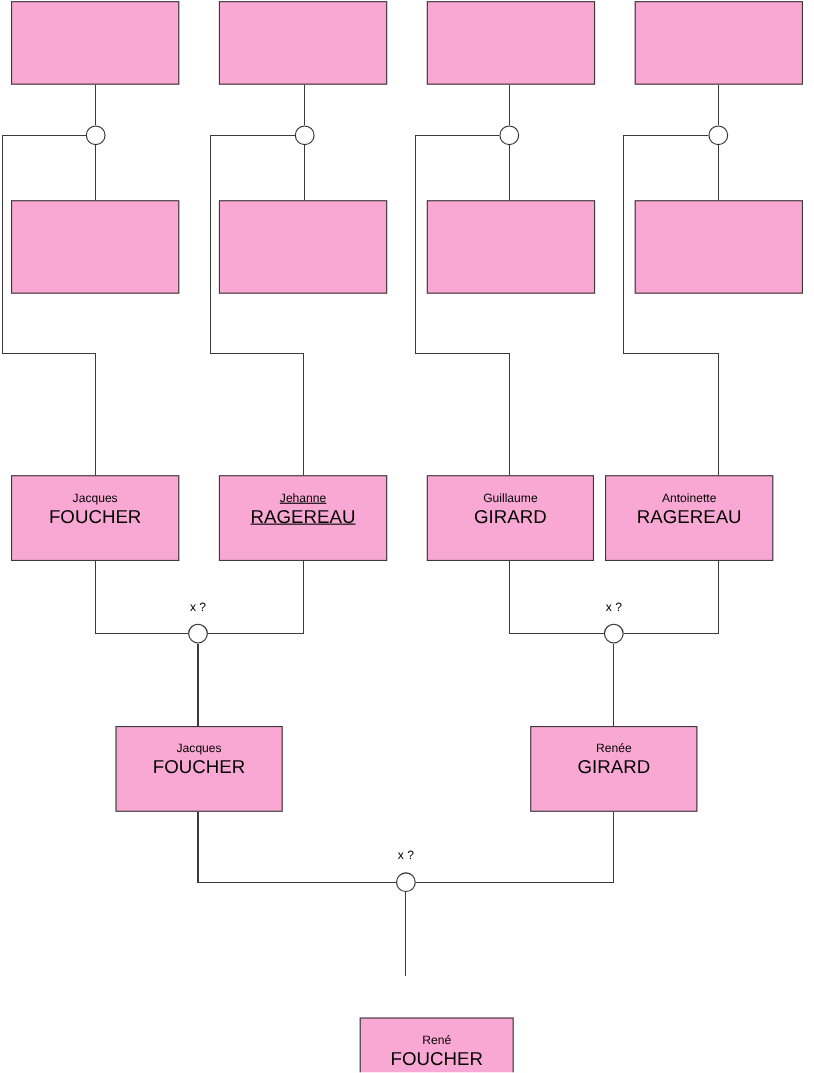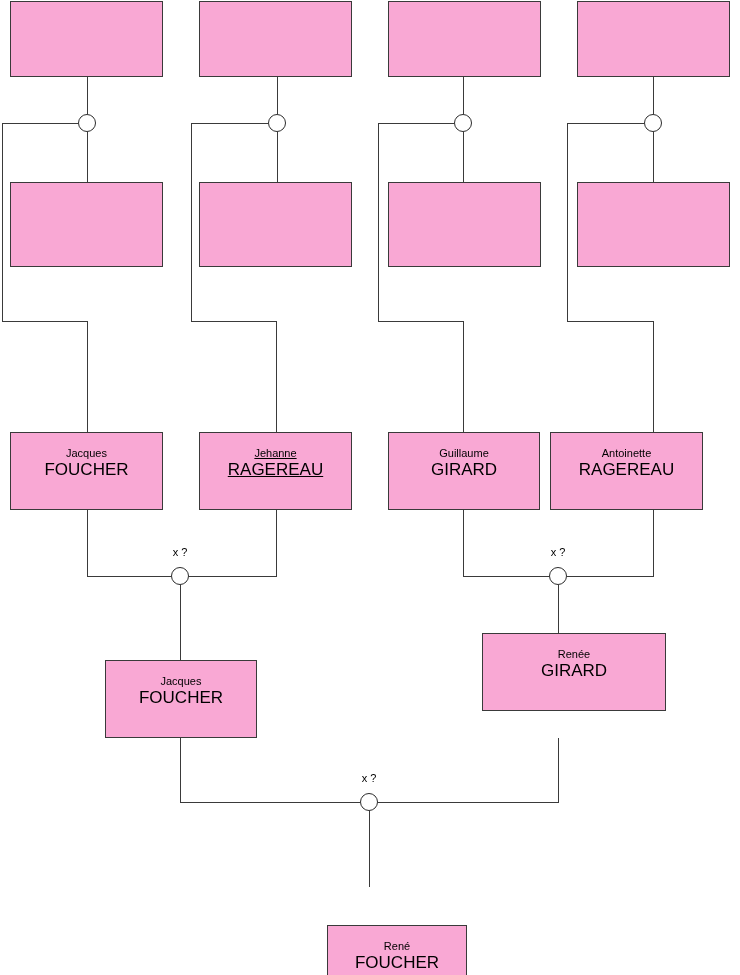--- a/index.html
+++ b/index.html
@@ -141,21 +141,21 @@
         <span class="surname">GIRARD</span>
       </div>
       <div class="person-box" style="left: 550px; top: 432px; width: 153px; height: 78px; border-color: rgb(58, 58, 58);">
         <span class="given-name">Antoinette</span>
         <span class="surname">RAGEREAU</span>
       </div>
       <div class="person-box" style="left: 105px; top: 660px; width: 152px; height: 78px; border-color: rgb(58, 58, 58);">
         <span class="given-name">Jacques</span>
         <span class="surname">FOUCHER</span>
       </div>
-      <div class="person-box" style="left: 482px; top: 633px; width: 184px; height: 78px; border-color: rgb(58, 58, 58);">
+      <div class="person-box" style="left: 482px; top: 660px; width: 152px; height: 78px; border-color: rgb(58, 58, 58);">
         <span class="given-name">Renée</span>
         <span class="surname">GIRARD</span>
       </div>
       <div class="person-box" style="left: 293px; top: 925px; width: 140px; height: 77px; border-color: rgb(58, 58, 58); margin-left: 34px;">
         <span class="given-name">René</span>
         <span class="surname">FOUCHER</span>
       </div>
     </div>
 
   <div id="union-layer">

